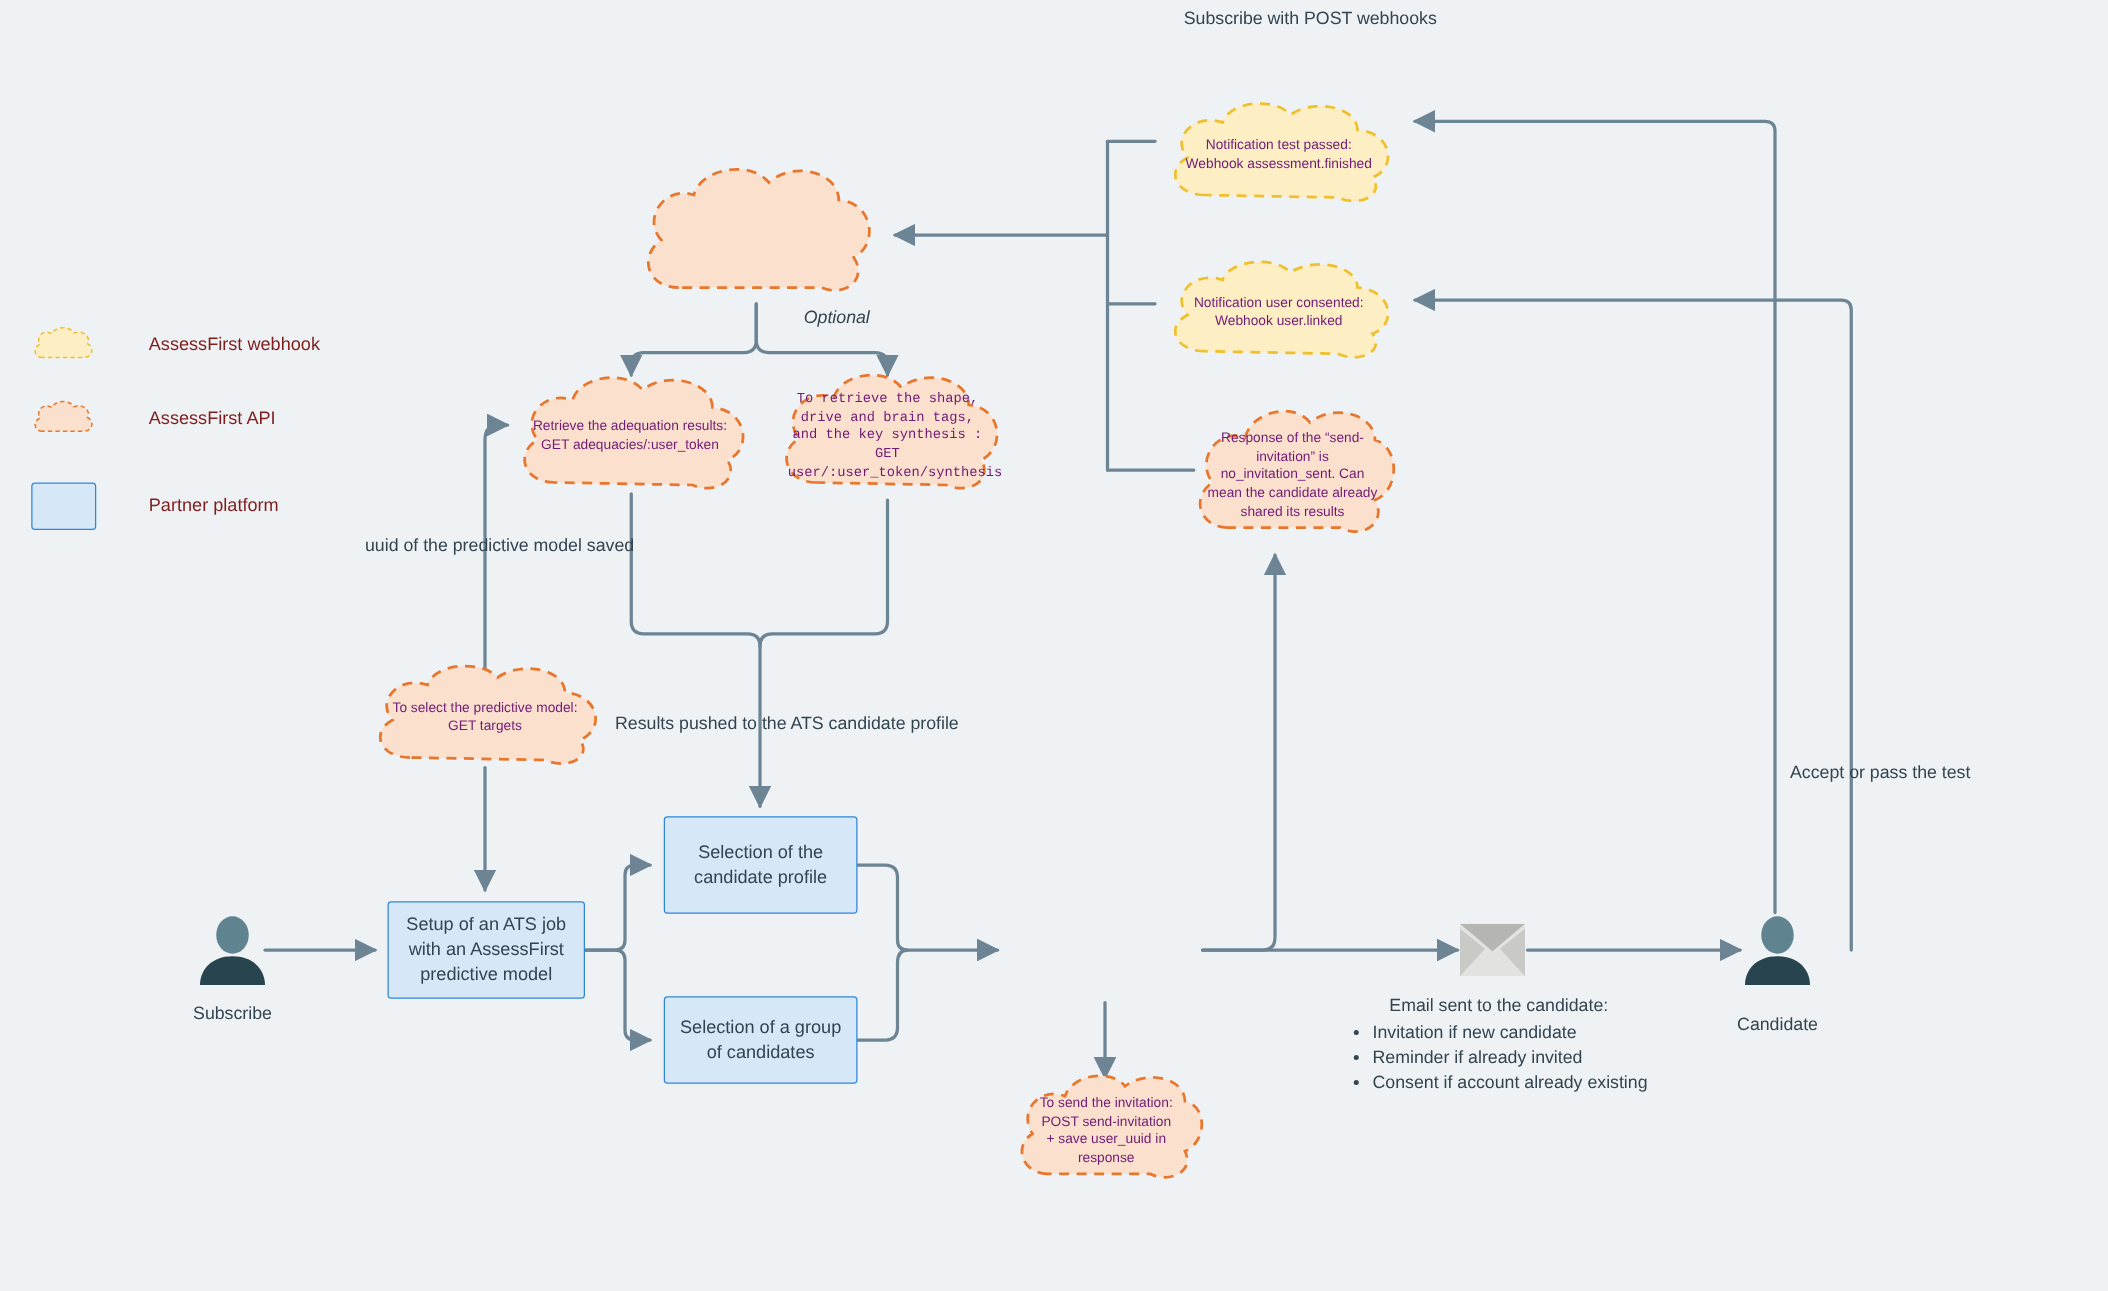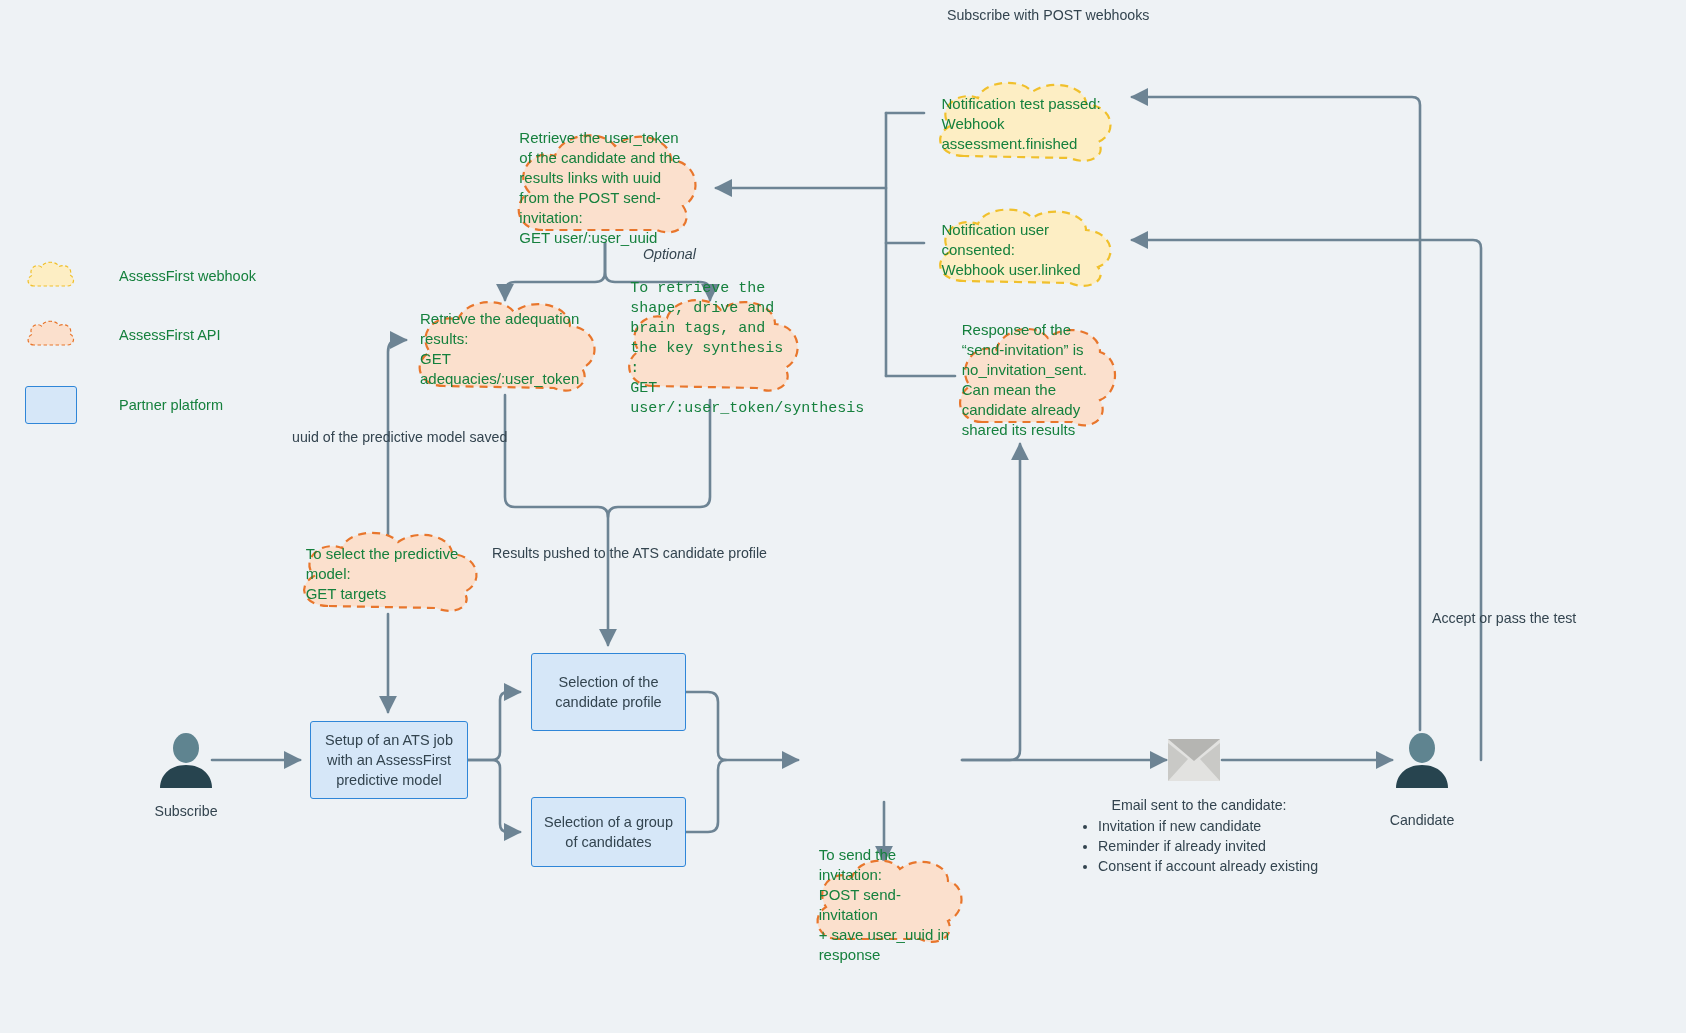--- a/index.html
+++ b/index.html
@@ -36,23 +36,24 @@
     width: 100%;
     height: 100%;
     overflow: visible;
   }
   .cloud .cloud-label {
     position: absolute;
     left: 8%;
     top: 50%;
     transform: translateY(-50%);
     width: 84%;
-    font-size: 15px;
+    text-align: center;
+    font-size: 11px;
     line-height: 1.33;
-    color: #15803d;
+    color: #701a75;
   }
   
   .pbox {
     position: absolute;
     box-sizing: border-box;
     background: #d6e7f8;
     border: 1.6px solid #2f86d8;
     border-radius: 3px;
     display: flex;
     align-items: center;
@@ -80,21 +81,21 @@
     width: 50px;
     height: 36px;
     background: #d6e7f8;
     border: 1.6px solid #2f86d8;
     border-radius: 3px;
     flex: 0 0 auto;
   }
   .legend-text {
     margin-left: 41px;
     font-size: 14.5px;
-    color: #15803d;
+    color: #7f1d1d;
     white-space: nowrap;
   }
   
   .flabel {
     position: absolute;
     font-size: 14.2px;
     color: #33444f;
     line-height: 1.35;
     white-space: pre;
     text-align: right;
@@ -206,22 +207,20 @@
 
   <div class="legend-row" style="left:25px; top:386px;">
     <div class="legend-box"></div>
     <div class="legend-text" style="margin-left:42px;">Partner platform</div>
   </div>
 
   <div class="cloud" style="left:503px; top:126px; width:204px; height:124px;">
     <svg viewBox="0 0 204 124" preserveAspectRatio="none">
       <path d="M40 104 C14 104 8 78 26 66 C10 48 30 22 52 30 C58 8 98 2 112 20 C132 2 168 12 168 34 C196 36 200 70 180 80 C192 98 172 112 154 104 Z" fill="#fbe0cd" stroke="#e8762c" stroke-width="2.2" stroke-dasharray="8 6"></path>
     </svg>
-    <div class="cloud-label" style="white-space:pre-line;">Retrieve the user_token of the candidate and the results links with uuid from the POST send-invitation:
-GET user/:user_uuid</div>
   </div>
 
   <div class="cloud" style="left:404px; top:296px; width:200px; height:106px;">
     <svg viewBox="0 0 200 106" preserveAspectRatio="none">
       <path d="M40 90 C14 90 8 66 26 56 C12 38 32 16 54 24 C60 4 98 0 110 16 C130 0 166 10 166 30 C194 32 198 64 178 72 C188 88 168 100 150 92 Z" fill="#fbe0cd" stroke="#e8762c" stroke-width="2.2" stroke-dasharray="8 6"></path>
     </svg>
     <div class="cloud-label" style="white-space:pre-line;">Retrieve the adequation results:
 GET adequacies/:user_token</div>
   </div>
 
@@ -279,21 +278,21 @@
 
   <div class="pbox" style="left:531px; top:797px; width:155px; height:70px;">Selection of a group of candidates</div>
 
 
   <div class="flabel center" style="left:947px; top:6px; width:180px;" style2="">Subscribe with POST webhooks</div>
 
   <div class="flabel italic" style="left:643px; top:245px;">Optional</div>
 
   <div class="flabel" style="left:292px; top:428px;">uuid of the predictive model saved</div>
 
-  <div class="flabel" style="left:492px; top:544px;">Results pushed to the ATS candidate profile</div>
+  <div class="flabel" style="left:492px; top:570px;">Results pushed to the ATS candidate profile</div>
 
   <div class="flabel" style="left:1432px; top:609px;">Accept or pass the test</div>
 
   <div class="person" style="left:160px; top:732px;">
     <svg viewBox="0 0 52 56">
       <ellipse cx="26" cy="16" rx="13" ry="15" fill="#5f8490"></ellipse>
       <path d="M26 33 C9 33 0 44 0 56 L52 56 C52 44 43 33 26 33 Z" fill="#27444f"></path>
     </svg>
   </div>
   <div class="person-label" style="left:106px; top:803px;">Subscribe</div>

